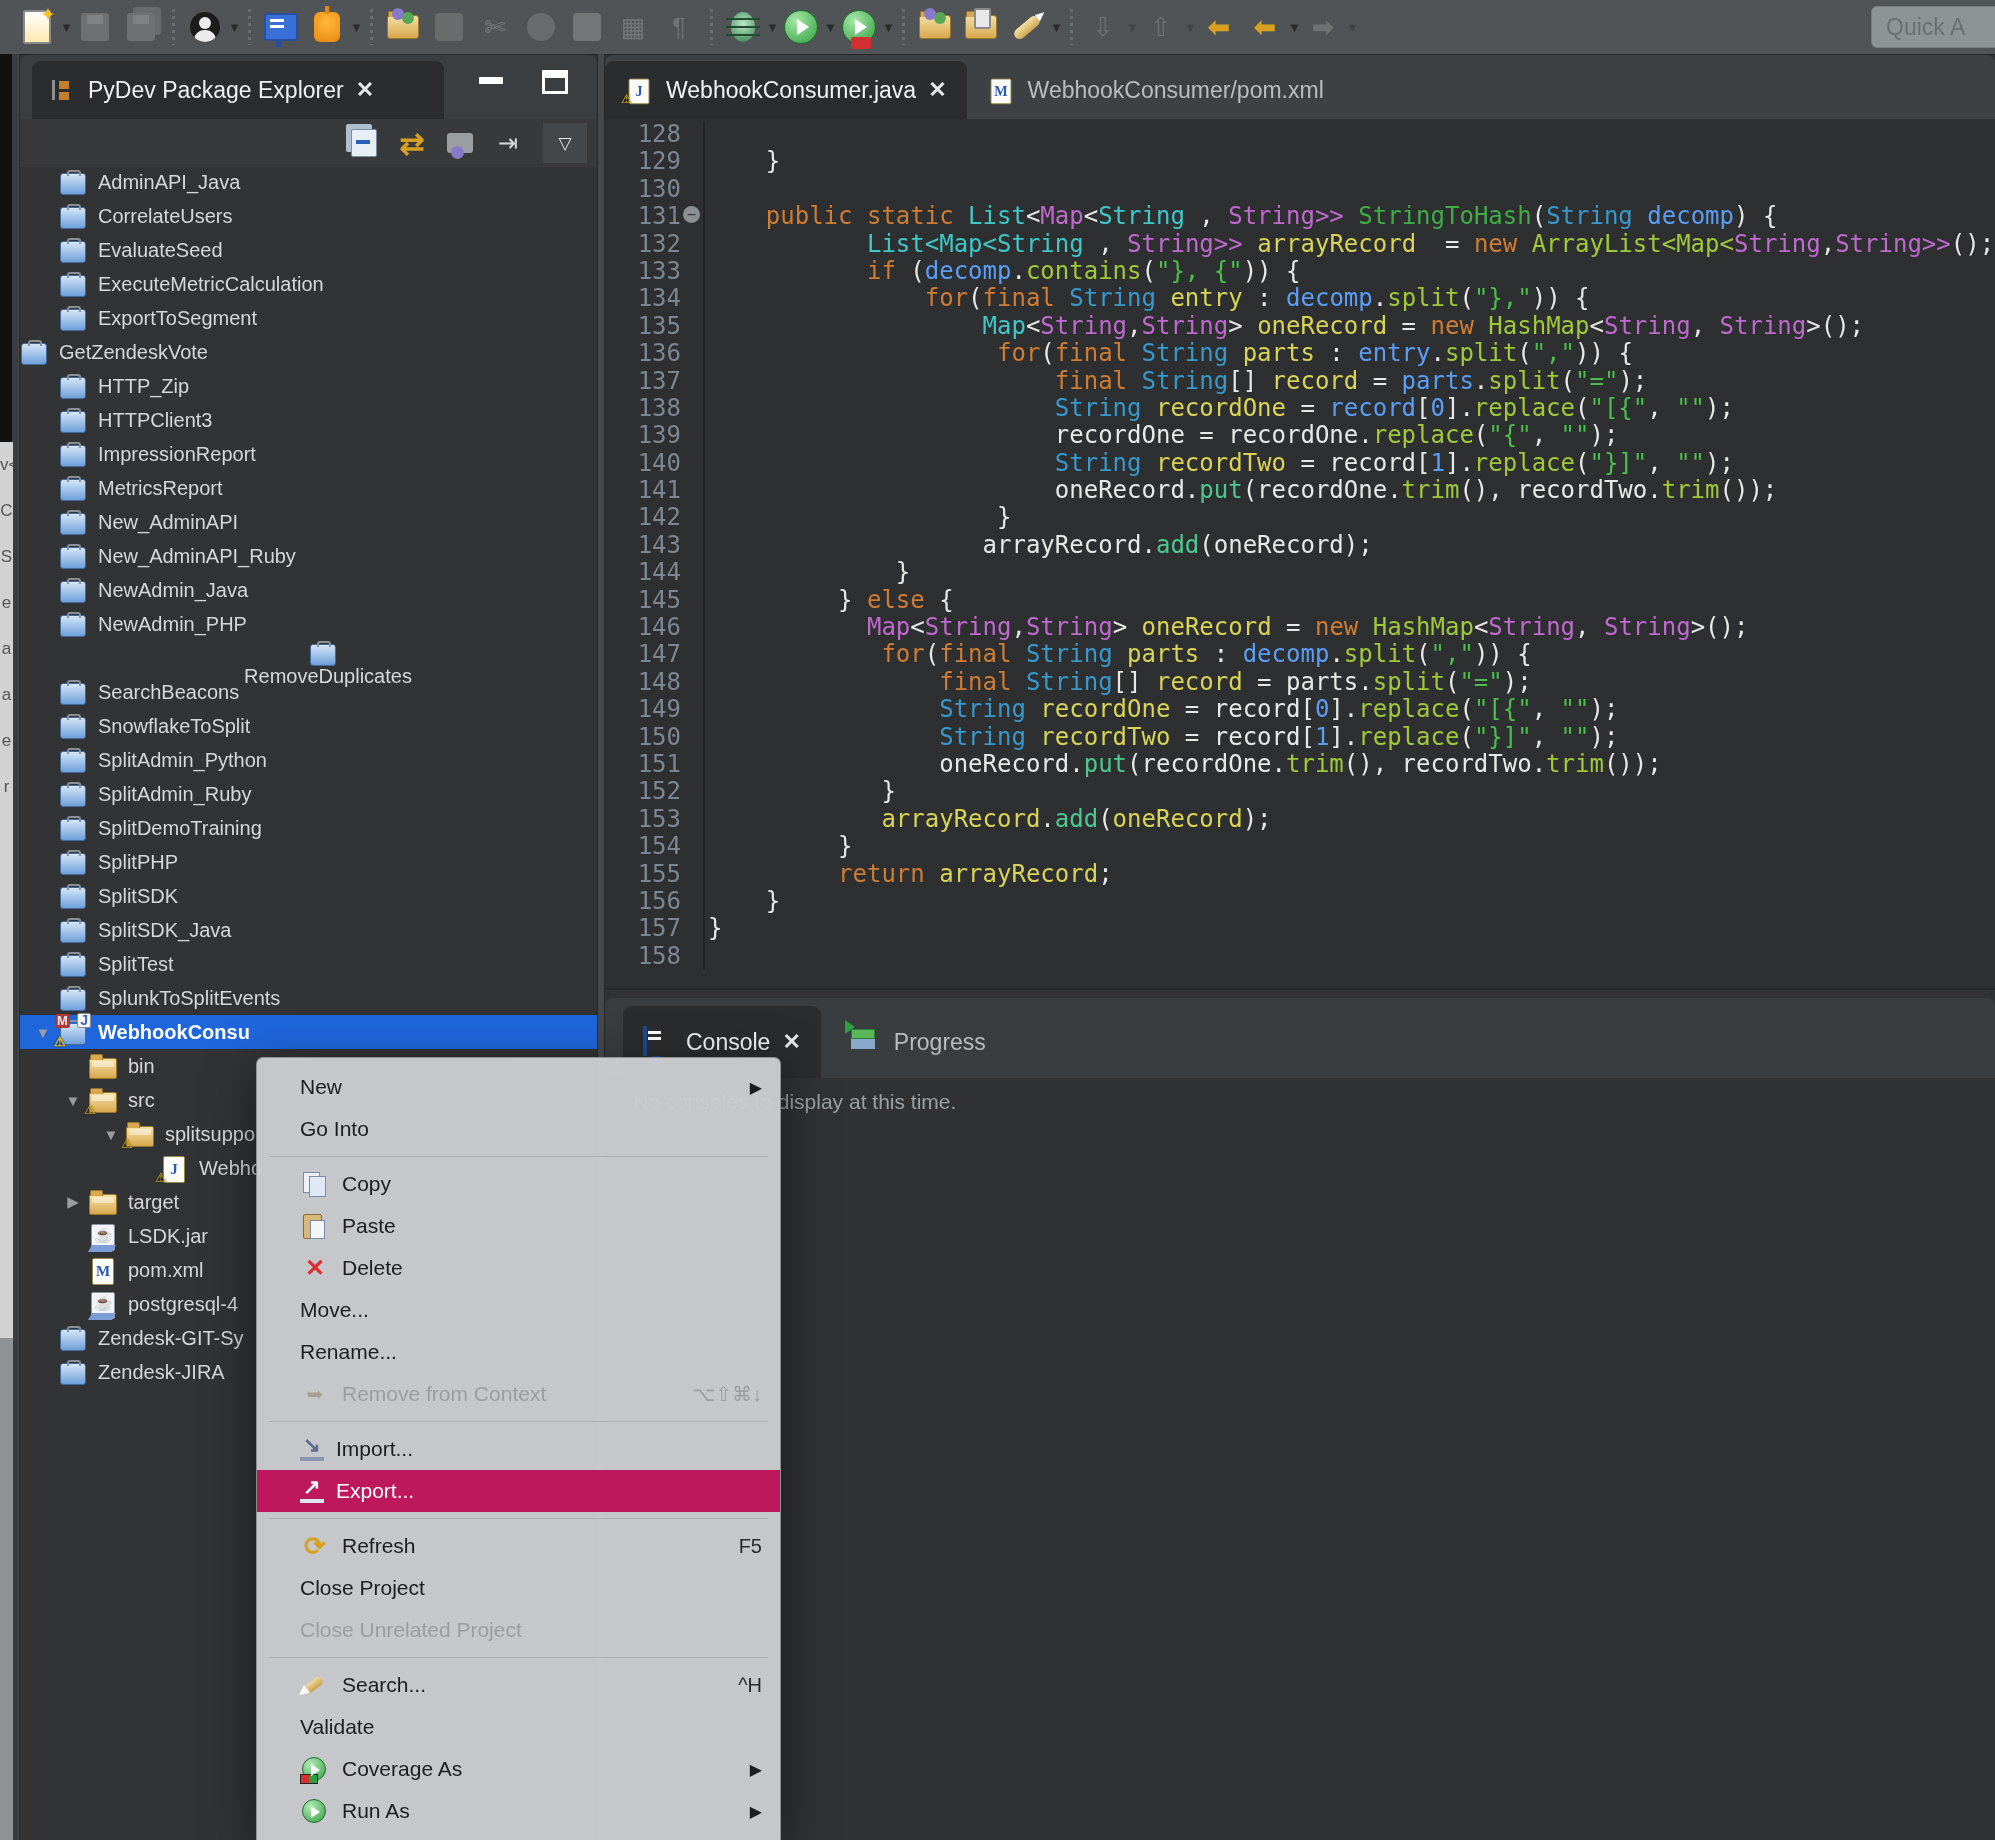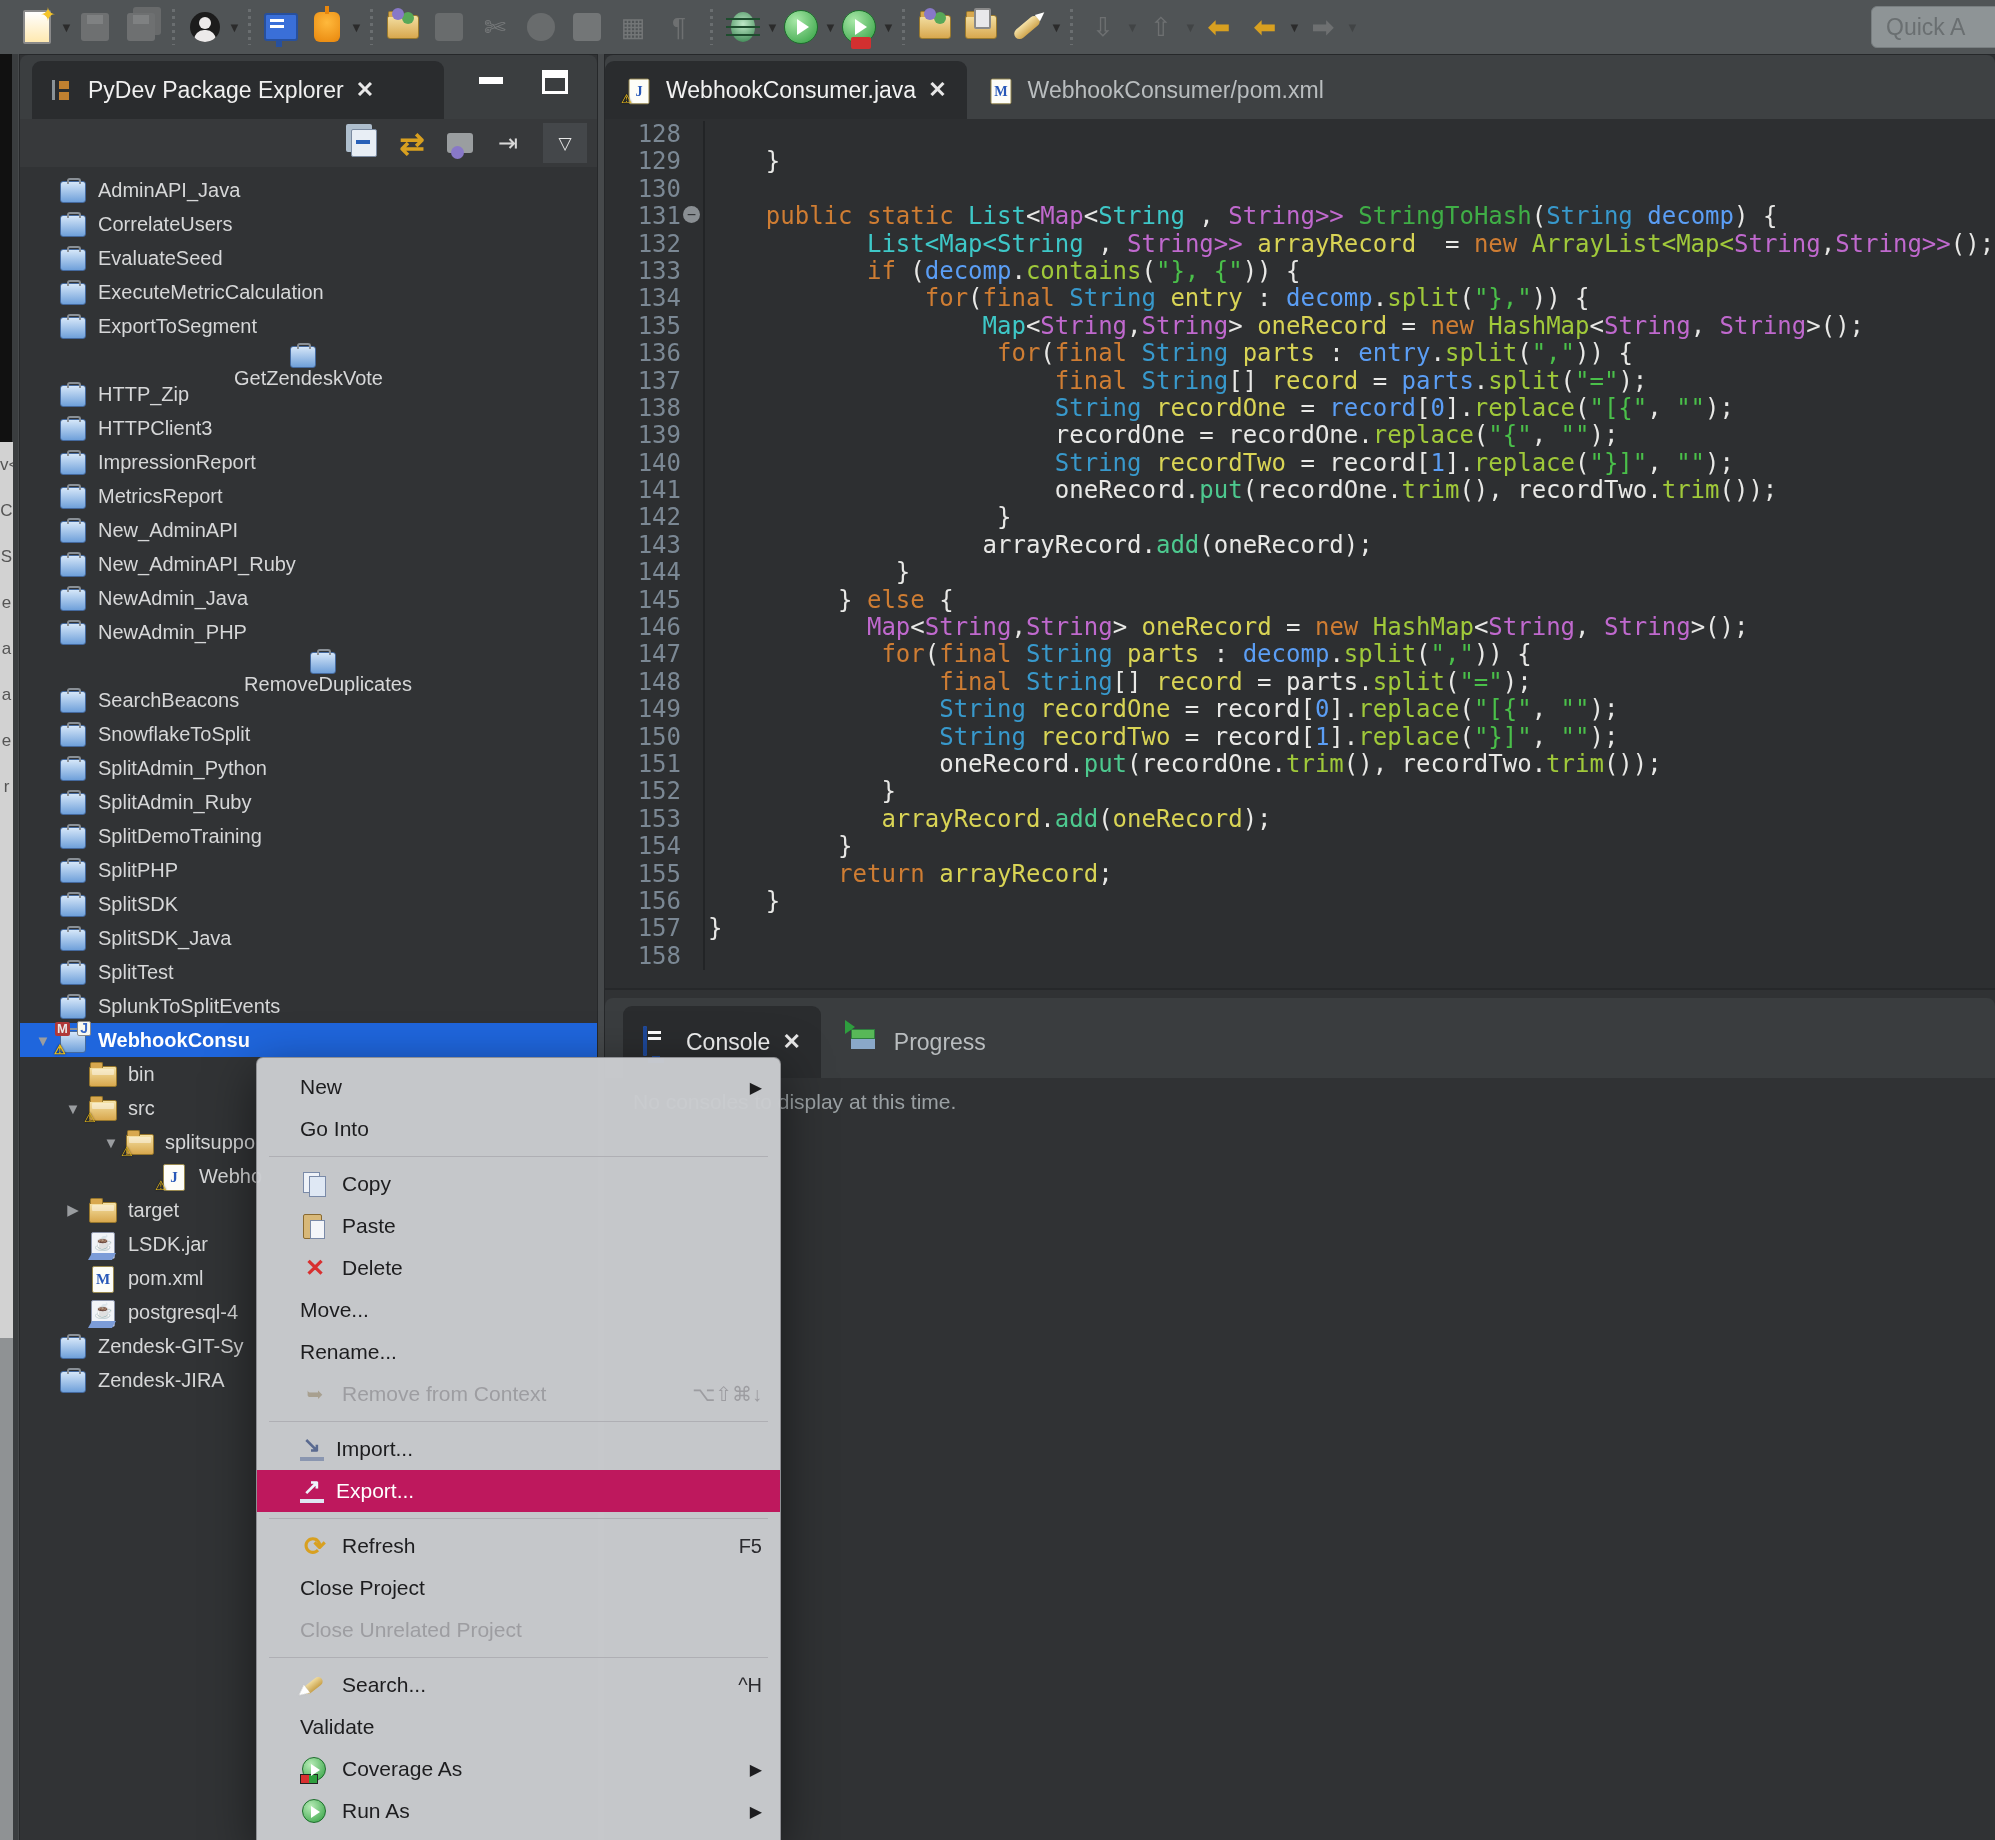--- a/index.html
+++ b/index.html
@@ -72,21 +72,21 @@
   .exbtn{width:42px;height:40px;display:flex;align-items:center;justify-content:center;position:relative;}
   .i-collapse{width:24px;height:26px;background:#e8eef5;border:1px solid #7a8aa0;border-radius:2px;position:relative;box-shadow:-5px -5px 0 #aebecd;}
   .i-collapse::before{content:"";position:absolute;left:4px;top:10px;width:14px;height:4px;background:#2860b8;}
   .i-link{color:#d8a020;font-size:30px;font-weight:bold;}
   .i-pkgs{width:26px;height:20px;background:#9a9ea0;border-radius:3px;position:relative;}
   .i-pkgs::after{content:"";position:absolute;left:4px;bottom:-6px;width:13px;height:13px;border-radius:50%;background:#8878c8;}
   .i-plusflt{color:#d8d8d8;font-size:24px;}
   .ex-menu-drop{width:44px;height:40px;background:#44474a;display:flex;align-items:center;justify-content:center;color:#e8e8e8;font-size:17px;margin-left:8px;}
 
   
-  .tree{position:absolute;left:0;top:118px;width:100%;bottom:0;overflow:hidden;}
+  .tree{position:absolute;left:0;top:110px;width:100%;bottom:0;overflow:hidden;}
   .trow{position:relative;height:34px;display:flex;align-items:center;color:#d6d7d8;font-size:20px;white-space:nowrap;}
   .trow.selected{background:#1f66dd;color:#fff;font-weight:bold;}
   .texp{position:absolute;font-size:15px;color:#9a9da0;width:20px;text-align:center;}
   .ticon{position:relative;width:28px;height:24px;margin-right:11px;flex:0 0 auto;}
   
   .ti-project .base{position:absolute;left:1px;top:3px;width:24px;height:20px;border-radius:3px;background:linear-gradient(#d5e6f8,#6fa0da);border:1px solid #44699e;}
   .ti-project .base::before{content:"";position:absolute;left:6px;top:-4px;width:10px;height:4px;border:2px solid #8a9096;border-bottom:none;border-radius:3px 3px 0 0;}
   .ti-folder .base{position:absolute;left:0;top:4px;width:26px;height:19px;background:linear-gradient(#f5e2a6,#d8a84e);border:1px solid #96762c;border-radius:2px;}
   .ti-folder .base::before{content:"";position:absolute;left:0;top:-5px;width:11px;height:5px;background:#d8a84e;border:1px solid #96762c;border-bottom:none;border-radius:2px 2px 0 0;}
   .ti-folder .base::after{content:"";position:absolute;left:2px;top:2px;width:22px;height:6px;background:rgba(255,255,255,.45);border-radius:1px;}
@@ -321,21 +321,21 @@
             <span class="base"></span>
           </span>
           <span>ExecuteMetricCalculation</span>
         </div>
         <div class="trow" style="padding-left: 39px;">
           <span class="ticon ti-project">
             <span class="base"></span>
           </span>
           <span>ExportToSegment</span>
         </div>
-        <div class="trow" style=" flex-direction: column;">
+        <div class="trow" style="">
           <span class="ticon ti-project">
             <span class="base"></span>
           </span>
           <span>GetZendeskVote</span>
         </div>
         <div class="trow" style="padding-left: 39px;">
           <span class="ticon ti-project">
             <span class="base"></span>
           </span>
           <span>HTTP_Zip</span>

